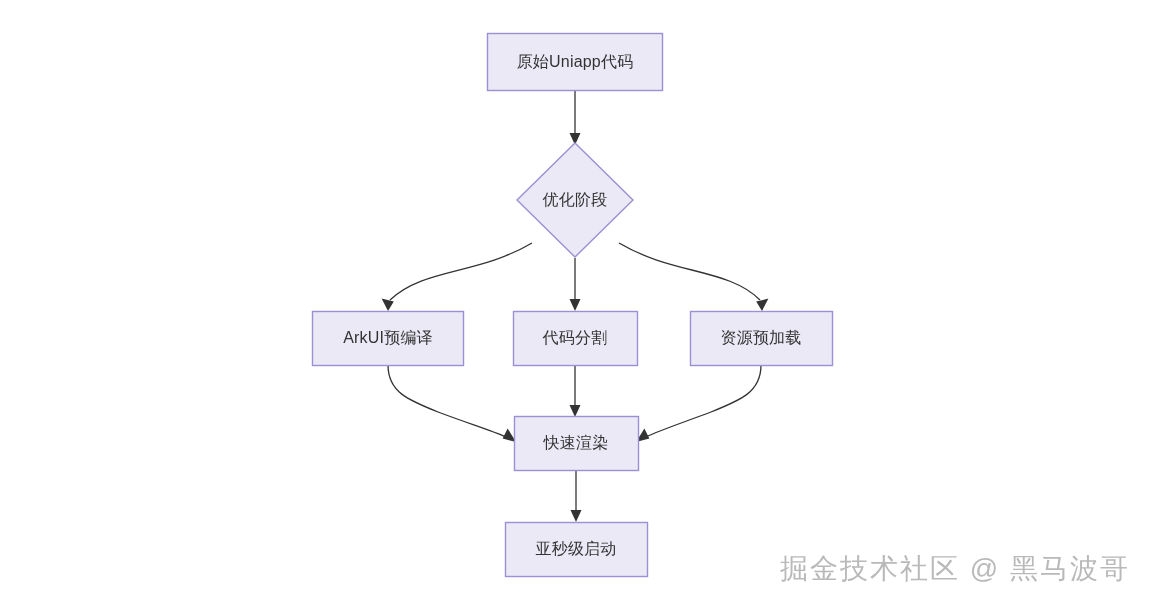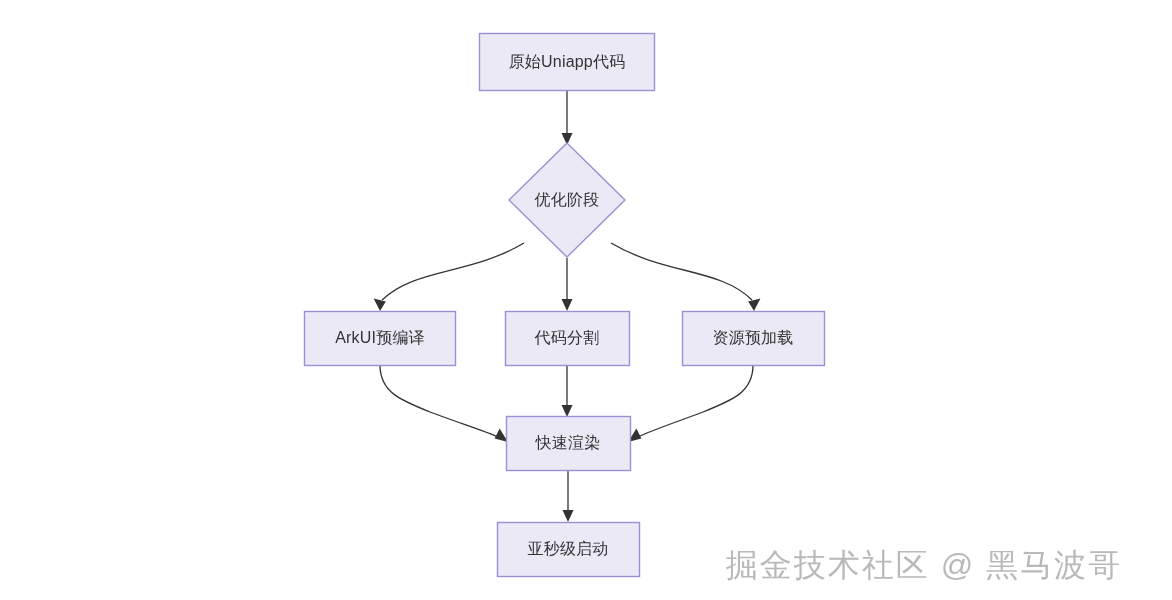--- a/index.html
+++ b/index.html
@@ -9,21 +9,21 @@
   }
   body {
     width: 1172px;
     height: 600px;
     overflow: hidden;
     font-family: "Liberation Sans", "DejaVu Sans", sans-serif;
     position: relative;
   }
   #diagram-root {
     position: absolute;
-    left: 0;
+    left: 8px;
     top: 0;
     width: 1136px;
     height: 600px;
   }
   #flow-svg {
     position: absolute;
     left: 0;
     top: 0;
     width: 1172px;
     height: 600px;
@@ -49,21 +49,21 @@
   }
   .edge-head {
     fill: #333333;
     stroke: none;
   }
   .watermark {
     position: absolute;
     right: 14px;
     bottom: 12px;
     font-family: "Liberation Sans", "DejaVu Sans", sans-serif;
-    font-size: 32px;
+    font-size: 28px;
     color: #b9b9b9;
     letter-spacing: 2px;
     white-space: nowrap;
     user-select: none;
   }
 </style>
 </head>
 <body>
 
 <div id="diagram-root">

